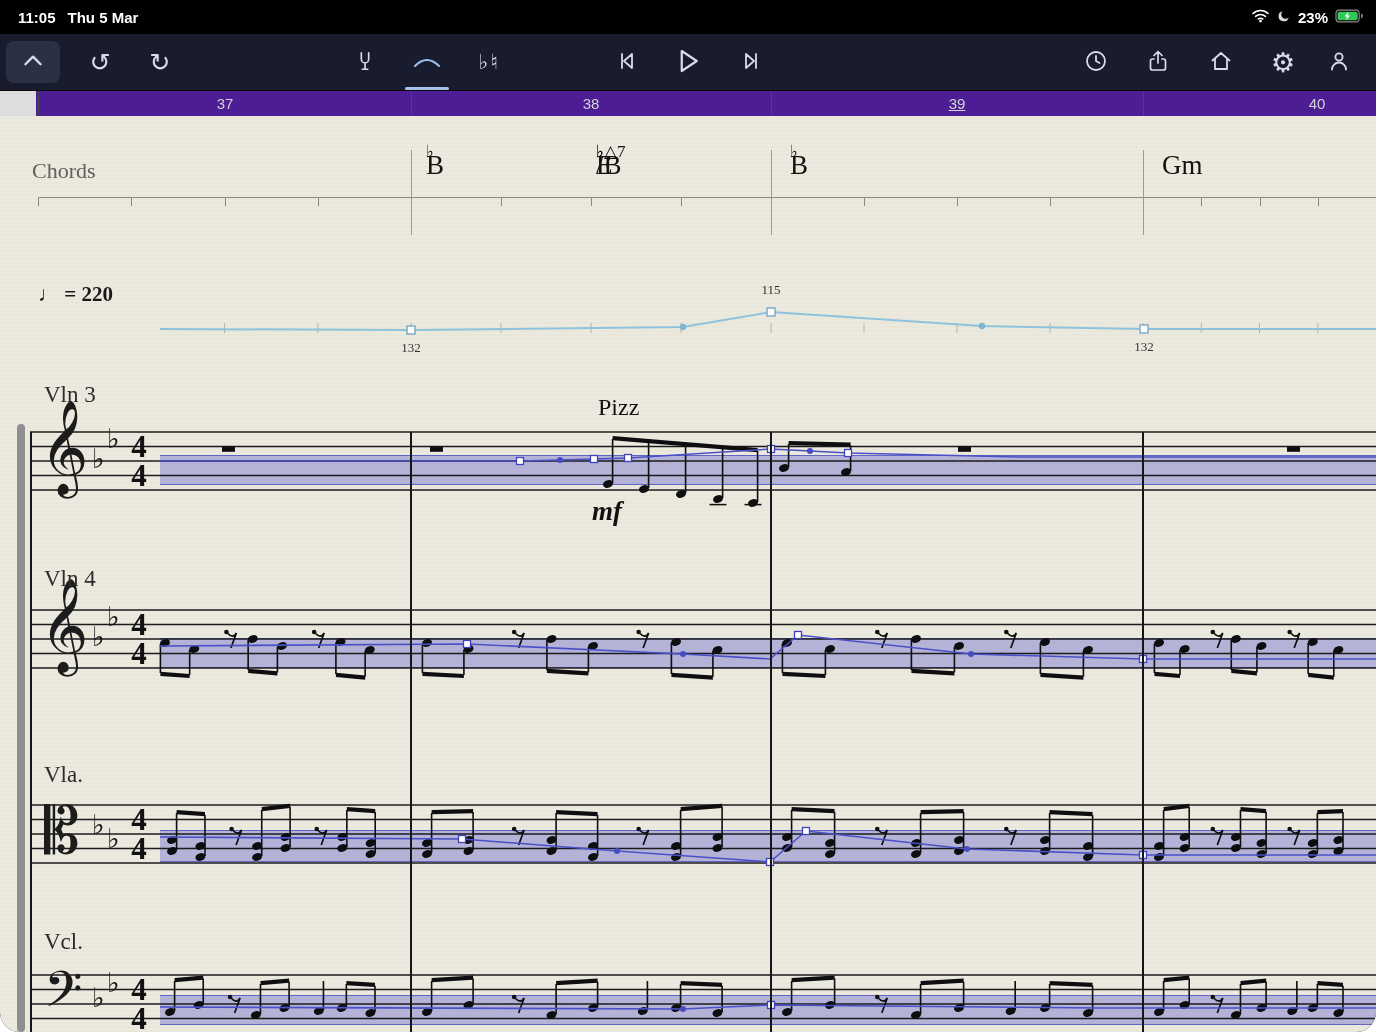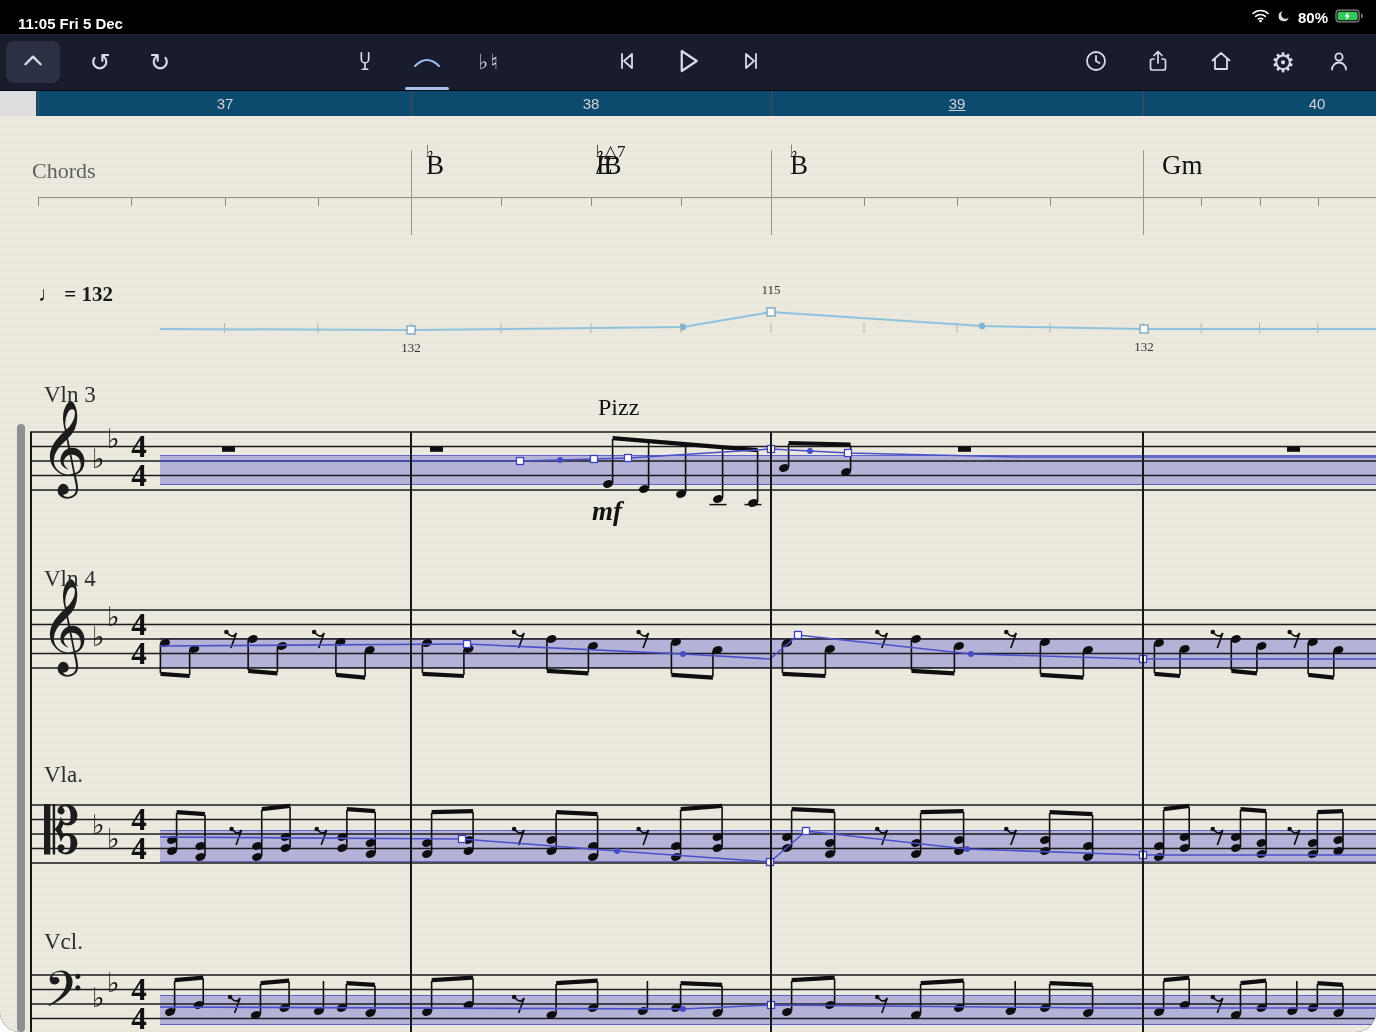--- a/index.html
+++ b/index.html
@@ -1,34 +1,34 @@
 <!DOCTYPE html>
 <html><head>
 <meta charset="utf-8">
 <style>
   html,body{margin:0;padding:0;background:#fff;}
   body{font-family:"Liberation Sans",sans-serif;}
   #app{position:relative;width:1376px;height:1032px;overflow:hidden;background:#000;border-radius:0 0 20px 20px;}
 
   
   .status{position:absolute;top:0;left:0;right:0;height:34px;background:#000;color:#fff;}
-  .s-left{position:absolute;left:18px;top:15px;display:flex;gap:4px;font-size:15px;font-weight:700;}
+  .s-left{position:absolute;left:18px;top:9px;display:flex;gap:12px;font-size:15px;font-weight:700;}
   .s-left .s-date{font-weight:600;}
   .s-right{position:absolute;right:12px;top:7px;display:flex;align-items:center;gap:7px;font-size:15px;font-weight:600;color:#fff;height:20px;}
 
   
   .toolbar{position:absolute;top:34px;left:0;right:0;height:56px;background:#191c2d;}
   .tbtn{position:absolute;top:6px;width:44px;height:44px;display:flex;align-items:center;justify-content:center;color:#d9dce8;background:none;border:none;padding:0;cursor:pointer;}
   .tbtn.tile{top:7px;width:54px;height:42px;background:#2c3044;border-radius:8px;}
   .tbtn.sel{color:#9cc0f0;}
   .tbtn .glyph{font-family:"DejaVu Sans",sans-serif;font-size:25px;line-height:1;}
   .tool-underline{position:absolute;bottom:0;width:44px;height:3px;background:#a4c2ec;border-radius:2px;}
 
   
-  .ruler{position:absolute;top:90px;left:0;right:0;height:26px;background:#0c4a6e;border-top:1px solid #0b0b0d;}
+  .ruler{position:absolute;top:90px;left:0;right:0;height:26px;background:#4c1d95;border-top:1px solid #0b0b0d;}
   .ruler-corner{position:absolute;left:0;top:0;width:36px;height:26px;background:#dddddf;}
   .measure-num{position:absolute;top:4px;width:60px;text-align:center;color:#d2d2d6;font-size:15px;}
   .r-tick{position:absolute;top:0;width:1px;height:26px;background:#4a4a50;}
 
   
   #score{position:absolute;top:116px;left:0;right:0;bottom:0;background:#ece9de;
     background-image:repeating-linear-gradient(0deg,rgba(90,80,60,0.02) 0 2px,rgba(0,0,0,0) 2px 4px);}
   #score span,#score div{position:absolute;}
   #score svg{position:absolute;overflow:visible;left:0;}
 
@@ -51,35 +51,35 @@
   .bracket{width:8px;background:#8f8f93;border-radius:4px;}
 </style>
 </head>
 <body>
 
 <div id="app">
 
   <div class="status">
     <div class="s-left">
       <span>11:05</span>
-      <span class="s-date">Fri 5 Dec</span>
+      <span class="s-date">Thu 5 Mar</span>
     </div>
     <div class="s-right">
       <span>
         <svg width="19" height="15" viewBox="0 0 24 18">
             <path d="M2.5 6.5 a14 14 0 0 1 19 0 M5.8 10 a9.5 9.5 0 0 1 12.4 0 M9.2 13.4 a4.8 4.8 0 0 1 5.6 0" fill="none" stroke="#fff" stroke-width="2" stroke-linecap="round"></path>
             <circle cx="12" cy="16" r="1.7" fill="#fff"></circle>
           </svg>
       </span>
       <span>
         <svg width="14" height="14" viewBox="0 0 24 24">
             <path d="M20 14.5 A8.8 8.8 0 1 1 9.5 3.8 A7.2 7.2 0 0 0 20 14.5 Z" fill="#d9d9de"></path>
           </svg>
       </span>
-      <span>80%</span>
+      <span>23%</span>
       <span>
         <svg width="29" height="14" viewBox="0 0 30 14">
             <rect x="1" y="1" width="24" height="12" rx="3.5" fill="none" stroke="rgba(255,255,255,0.55)" stroke-width="1.2"></rect>
             <rect x="2.6" y="2.6" width="20.8" height="8.8" rx="2.2" fill="#34c759"></rect>
             <path d="M27 4.5 v5 a2.6 2.6 0 0 0 0 -5 Z" fill="rgba(255,255,255,0.55)"></path>
             <path d="M14 2.6 L9.8 7.6 h2.6 L11.3 11.4 L15.6 6.4 h-2.6 Z" fill="#fff"></path>
           </svg>
       </span>
     </div>
   </div>
@@ -162,21 +162,21 @@
       <span class="measure-num" style="left: 927px; text-decoration: underline;">39</span>
       <span class="measure-num" style="left: 1287px;">40</span>
       <div class="r-tick" style="left: 38px;"></div>
       <div class="r-tick" style="left: 411px;"></div>
       <div class="r-tick" style="left: 771px;"></div>
       <div class="r-tick" style="left: 1143px;"></div>
     </div>
 
   <div id="score">
     <span class="chords-label" style="left:32px;top:42px">Chords</span>
-    <span class="tempo-label" style="left:38px;top:166px">♩ = 132</span>
+    <span class="tempo-label" style="left:38px;top:166px">♩ = 220</span>
   <div class="cr-line" style="left: 38px; top: 81px; width: 1338px;"></div>
       <div class="cr-tick" style="left: 38px; top: 81px;"></div>
       <div class="cr-tick" style="left: 131.25px; top: 81px;"></div>
       <div class="cr-tick" style="left: 224.5px; top: 81px;"></div>
       <div class="cr-tick" style="left: 317.75px; top: 81px;"></div>
       <div class="cr-tick" style="left: 411px; top: 81px;"></div>
       <div class="cr-tick" style="left: 501px; top: 81px;"></div>
       <div class="cr-tick" style="left: 591px; top: 81px;"></div>
       <div class="cr-tick" style="left: 681px; top: 81px;"></div>
       <div class="cr-tick" style="left: 771px; top: 81px;"></div>

